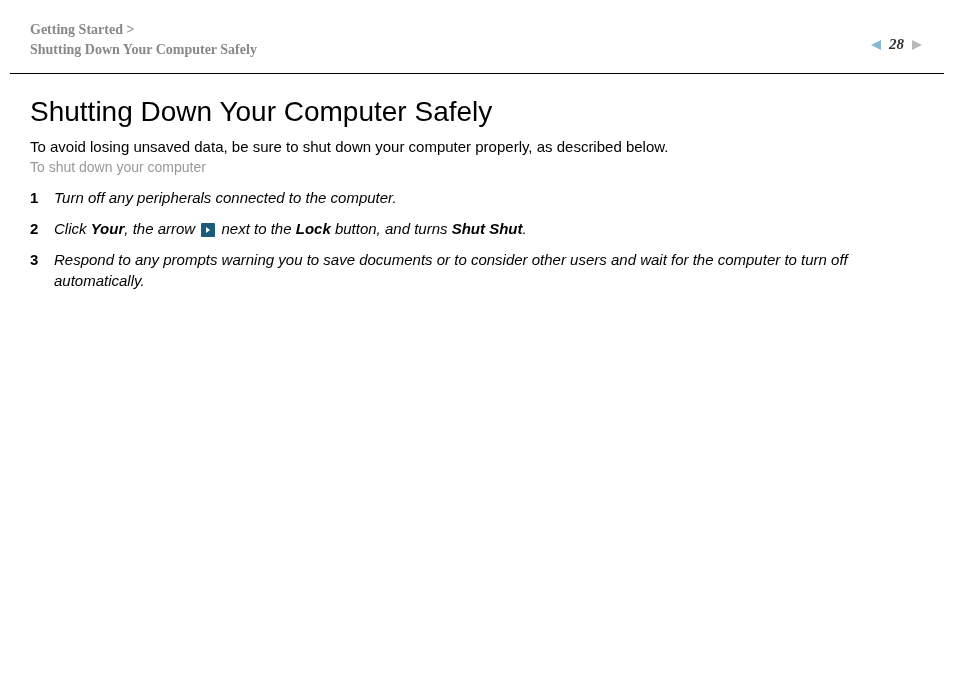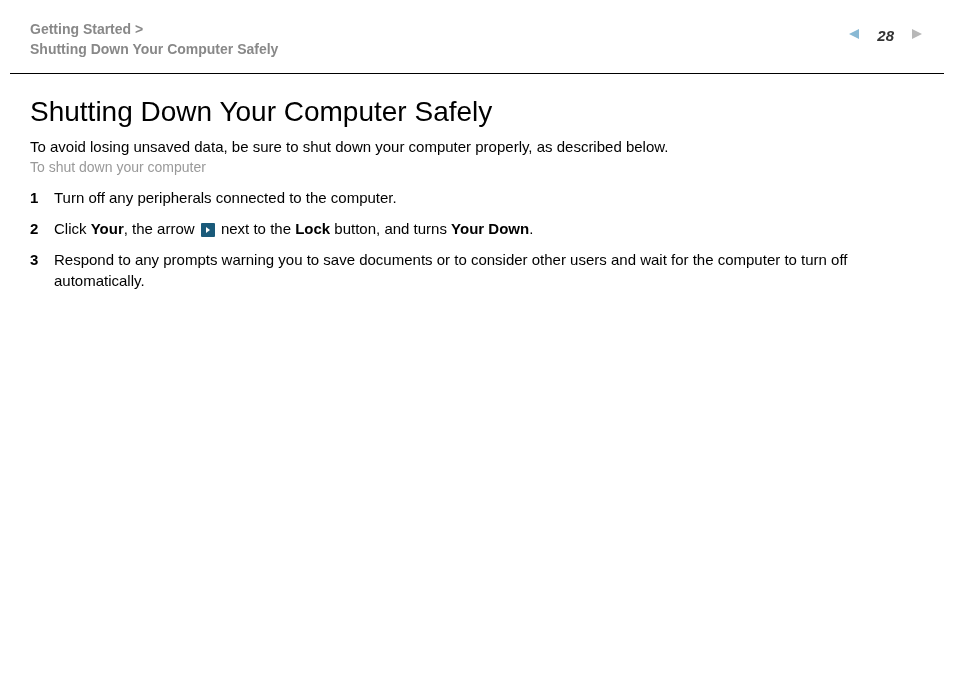--- a/index.html
+++ b/index.html
@@ -13,36 +13,37 @@
       background: #fff;
       font-family: Arial, Helvetica, sans-serif;
       color: #000;
       position: relative;
     }
     .header {
       padding: 20px 30px 10px 30px;
       display: flex;
       justify-content: space-between;
       align-items: flex-start;
+      font-family: Liberation Serif, serif;
     }
     .breadcrumb {
       color: #888;
       font-weight: bold;
       font-size: 14px;
       line-height: 1.4;
     }
     .page-nav {
       display: flex;
-      align-items: flex-start;
-      gap: 16px;
+      align-items: center;
+      gap: 6px;
       font-weight: bold;
       font-style: italic;
       font-size: 15px;
       color: #333;
-      margin-top: 7px;
+      margin-top: 16px;
     }
     .nav-arrow {
       display: inline-flex;
       align-items: center;
     }
     .nav-arrow-left svg, .nav-arrow-right svg {
       width: 14px;
       height: 14px;
     }
     .divider {
@@ -78,20 +79,21 @@
       font-size: 15px;
       line-height: 1.4;
     }
     .step-num {
       font-weight: bold;
       width: 24px;
       flex-shrink: 0;
     }
     .step-content {
       flex: 1;
+      font-style: italic;
     }
     .inline-icon {
       display: inline-flex;
       vertical-align: middle;
       width: 14px;
       height: 14px;
       background: #1a5a7a;
       border-radius: 1px;
       align-items: center;
       justify-content: center;
@@ -139,21 +141,21 @@
       <span class="step-num">1</span>
       <span class="step-content">Turn off any peripherals connected to the computer.</span>
     </li>
     <li class="step">
       <span class="step-num">2</span>
       <span class="step-content">
         <span>Click </span><b>Your</b><span>, the arrow </span><span class="inline-icon">
             <svg viewBox="0 0 8 8">
               <polygon points="2,1 6,4 2,7" fill="#fff"></polygon>
             </svg>
-          </span><span> next to the </span><b>Lock</b><span> button, and turns </span><b>Your Down</b><span>.</span>
+          </span><span> next to the </span><b>Lock</b><span> button, and turns </span><b>Shut Shut</b><span>.</span>
       </span>
     </li>
     <li class="step">
       <span class="step-num">3</span>
       <span class="step-content">
         <span>Respond to any prompts warning you to save documents or to consider other users and wait for the computer to turn off automatically.</span><br>
       </span>
     </li>
   </ol>
 </div>

